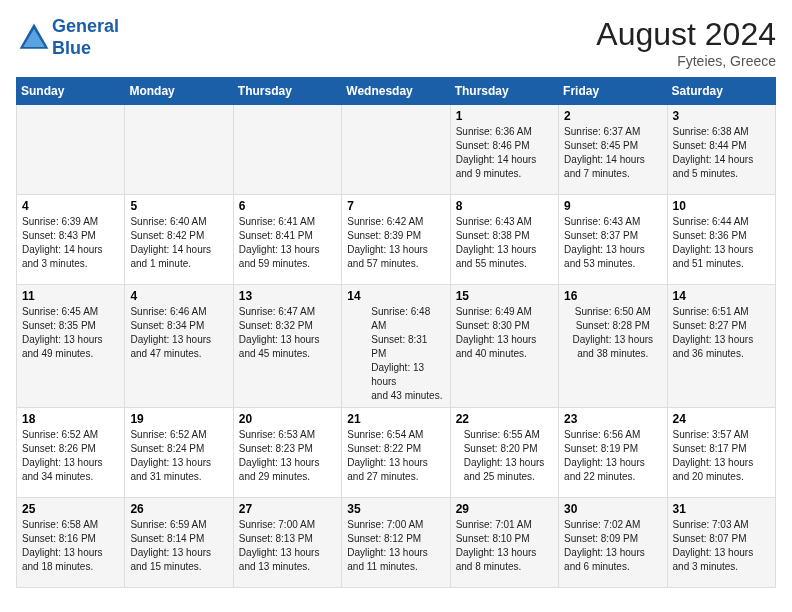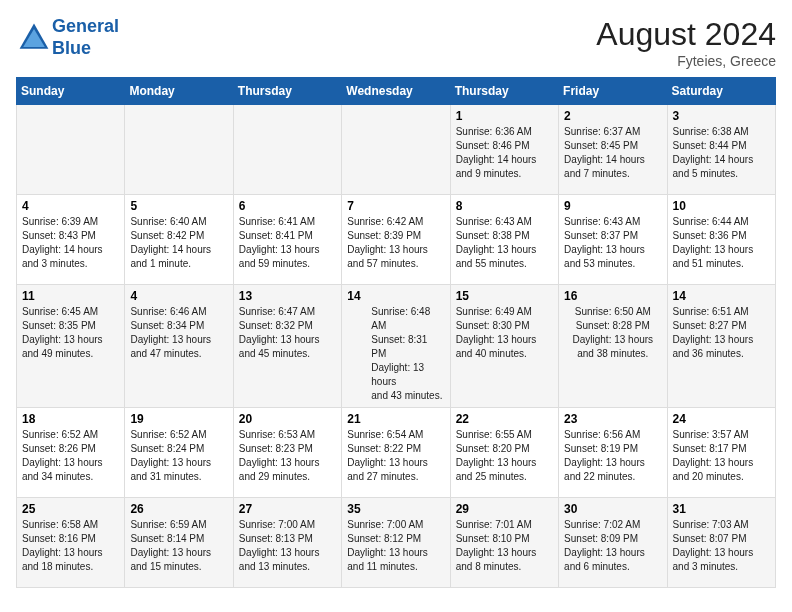--- a/index.html
+++ b/index.html
@@ -278,21 +278,21 @@
         </td>
         <td>
           <div class="day-number">21</div>
           <div class="day-info" style="white-space: pre-line;">Sunrise: 6:54 AM
 Sunset: 8:22 PM
 Daylight: 13 hours
 and 27 minutes.</div>
         </td>
         <td>
           <div class="day-number">22</div>
-          <div class="day-info" style="white-space: pre-line;">Sunrise: 6:55 AM
+          <div class="day-info" style="white-space: pre-line; margin-left: 8px;">Sunrise: 6:55 AM
 Sunset: 8:20 PM
 Daylight: 13 hours
 and 25 minutes.</div>
         </td>
         <td>
           <div class="day-number">23</div>
           <div class="day-info" style="white-space: pre-line;">Sunrise: 6:56 AM
 Sunset: 8:19 PM
 Daylight: 13 hours
 and 22 minutes.</div>

